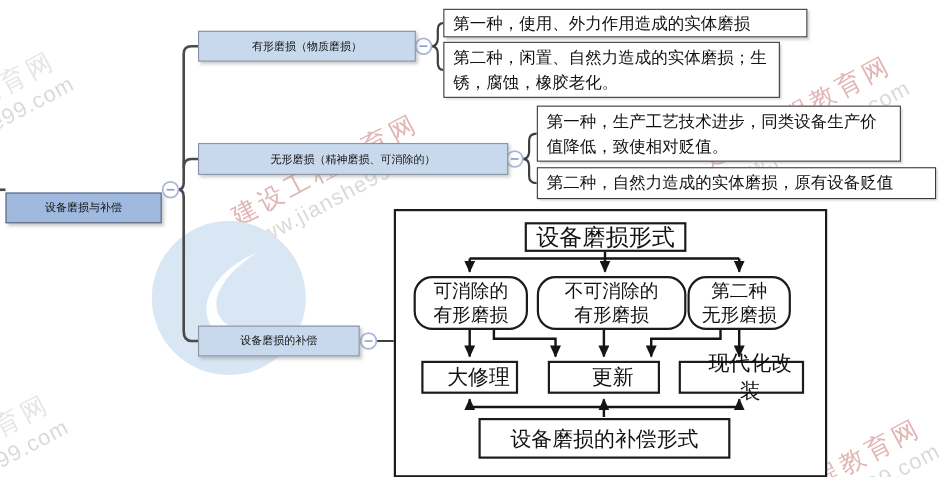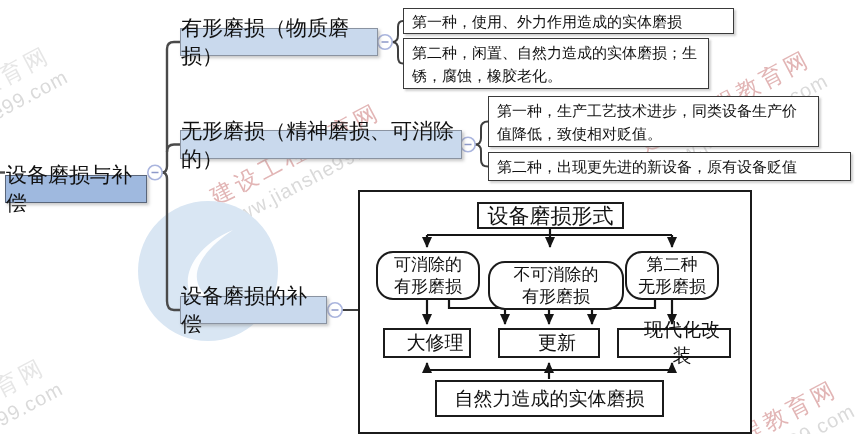--- a/index.html
+++ b/index.html
@@ -18,21 +18,21 @@
   .wm-gray .wm-brand{color:#e6e6e6;}
   .logo-svg{position:absolute;z-index:1;pointer-events:none;}
   
   .flow-container{
     position:absolute;z-index:2;background:#ffffff;border:2px solid #1b1b1b;
   }
   svg.overlay{position:absolute;left:0;top:0;z-index:3;pointer-events:none;}
   
   .node{
     position:absolute;z-index:4;display:flex;align-items:center;justify-content:center;
-    box-sizing:border-box;font-size:21px;color:#111;
+    box-sizing:border-box;font-size:10px;color:#111;
     box-shadow:2px 2px 3px rgba(130,130,130,.45);
   }
   .node-root{background:#9fb9df;border:1px solid #5a667a;}
   .node-branch{background:#c9d9ed;border:1px solid #8a93a1;}
   .leaf{
     position:absolute;z-index:4;box-sizing:border-box;background:#fff;
     border:1px solid #3a3a3a;font-size:15px;color:#111;
     padding:1px 8px;display:flex;align-items:center;
     box-shadow:2px 2px 2px rgba(150,150,150,.45);
     line-height:23px;
@@ -160,45 +160,45 @@
   <span>第一种，使用、外力作用造成的实体磨损</span>
 </div>
 <div class="leaf" style="left:403px;top:38px;width:306px;height:51px">
   <span>第二种，闲置、自然力造成的实体磨损；生锈，腐蚀，橡胶老化。</span>
 </div>
 
 <div class="leaf" style="left:488px;top:96px;width:331px;height:51px">
   <span>第一种，生产工艺技术进步，同类设备生产价值降低，致使相对贬值。</span>
 </div>
 <div class="leaf" style="left:488px;top:152px;width:363px;height:29px">
-  <span>第二种，出现更先进的新设备，原有设备贬值</span>
+  <span>第二种，自然力造成的实体磨损，原有设备贬值</span>
 </div>
 
 <div class="fcbox fc-top" style="left:477px;top:202px;width:147px;height:27px">
   <span>设备磨损形式</span>
 </div>
 
 <div class="fcbox fc-mid" style="left:376px;top:251px;width:104px;height:49px">
   <span>可消除的
 有形磨损</span>
 </div>
-<div class="fcbox fc-mid" style="left:488px;top:261px;width:136px;height:49px">
+<div class="fcbox fc-mid" style="left:488px;top:251px;width:136px;height:49px">
   <span>不可消除的
 有形磨损</span>
 </div>
 <div class="fcbox fc-mid" style="left:625px;top:251px;width:94px;height:49px">
   <span>第二种
 无形磨损</span>
 </div>
 
 <div class="fcbox fc-low" style="left:383px;top:328px;width:88px;height:30px">
   <span>大修理</span>
 </div>
 <div class="fcbox fc-low" style="left:498px;top:328px;width:102px;height:30px">
   <span>更新</span>
 </div>
 <div class="fcbox fc-low" style="left:617px;top:328px;width:114px;height:30px">
   <span>现代化改装</span>
 </div>
 
 <div class="fcbox fc-footer" style="left:435px;top:380px;width:229px;height:37px">
-  <span>自然力造成的实体磨损</span>
+  <span>设备磨损的补偿形式</span>
 </div>
 
 </body></html>

